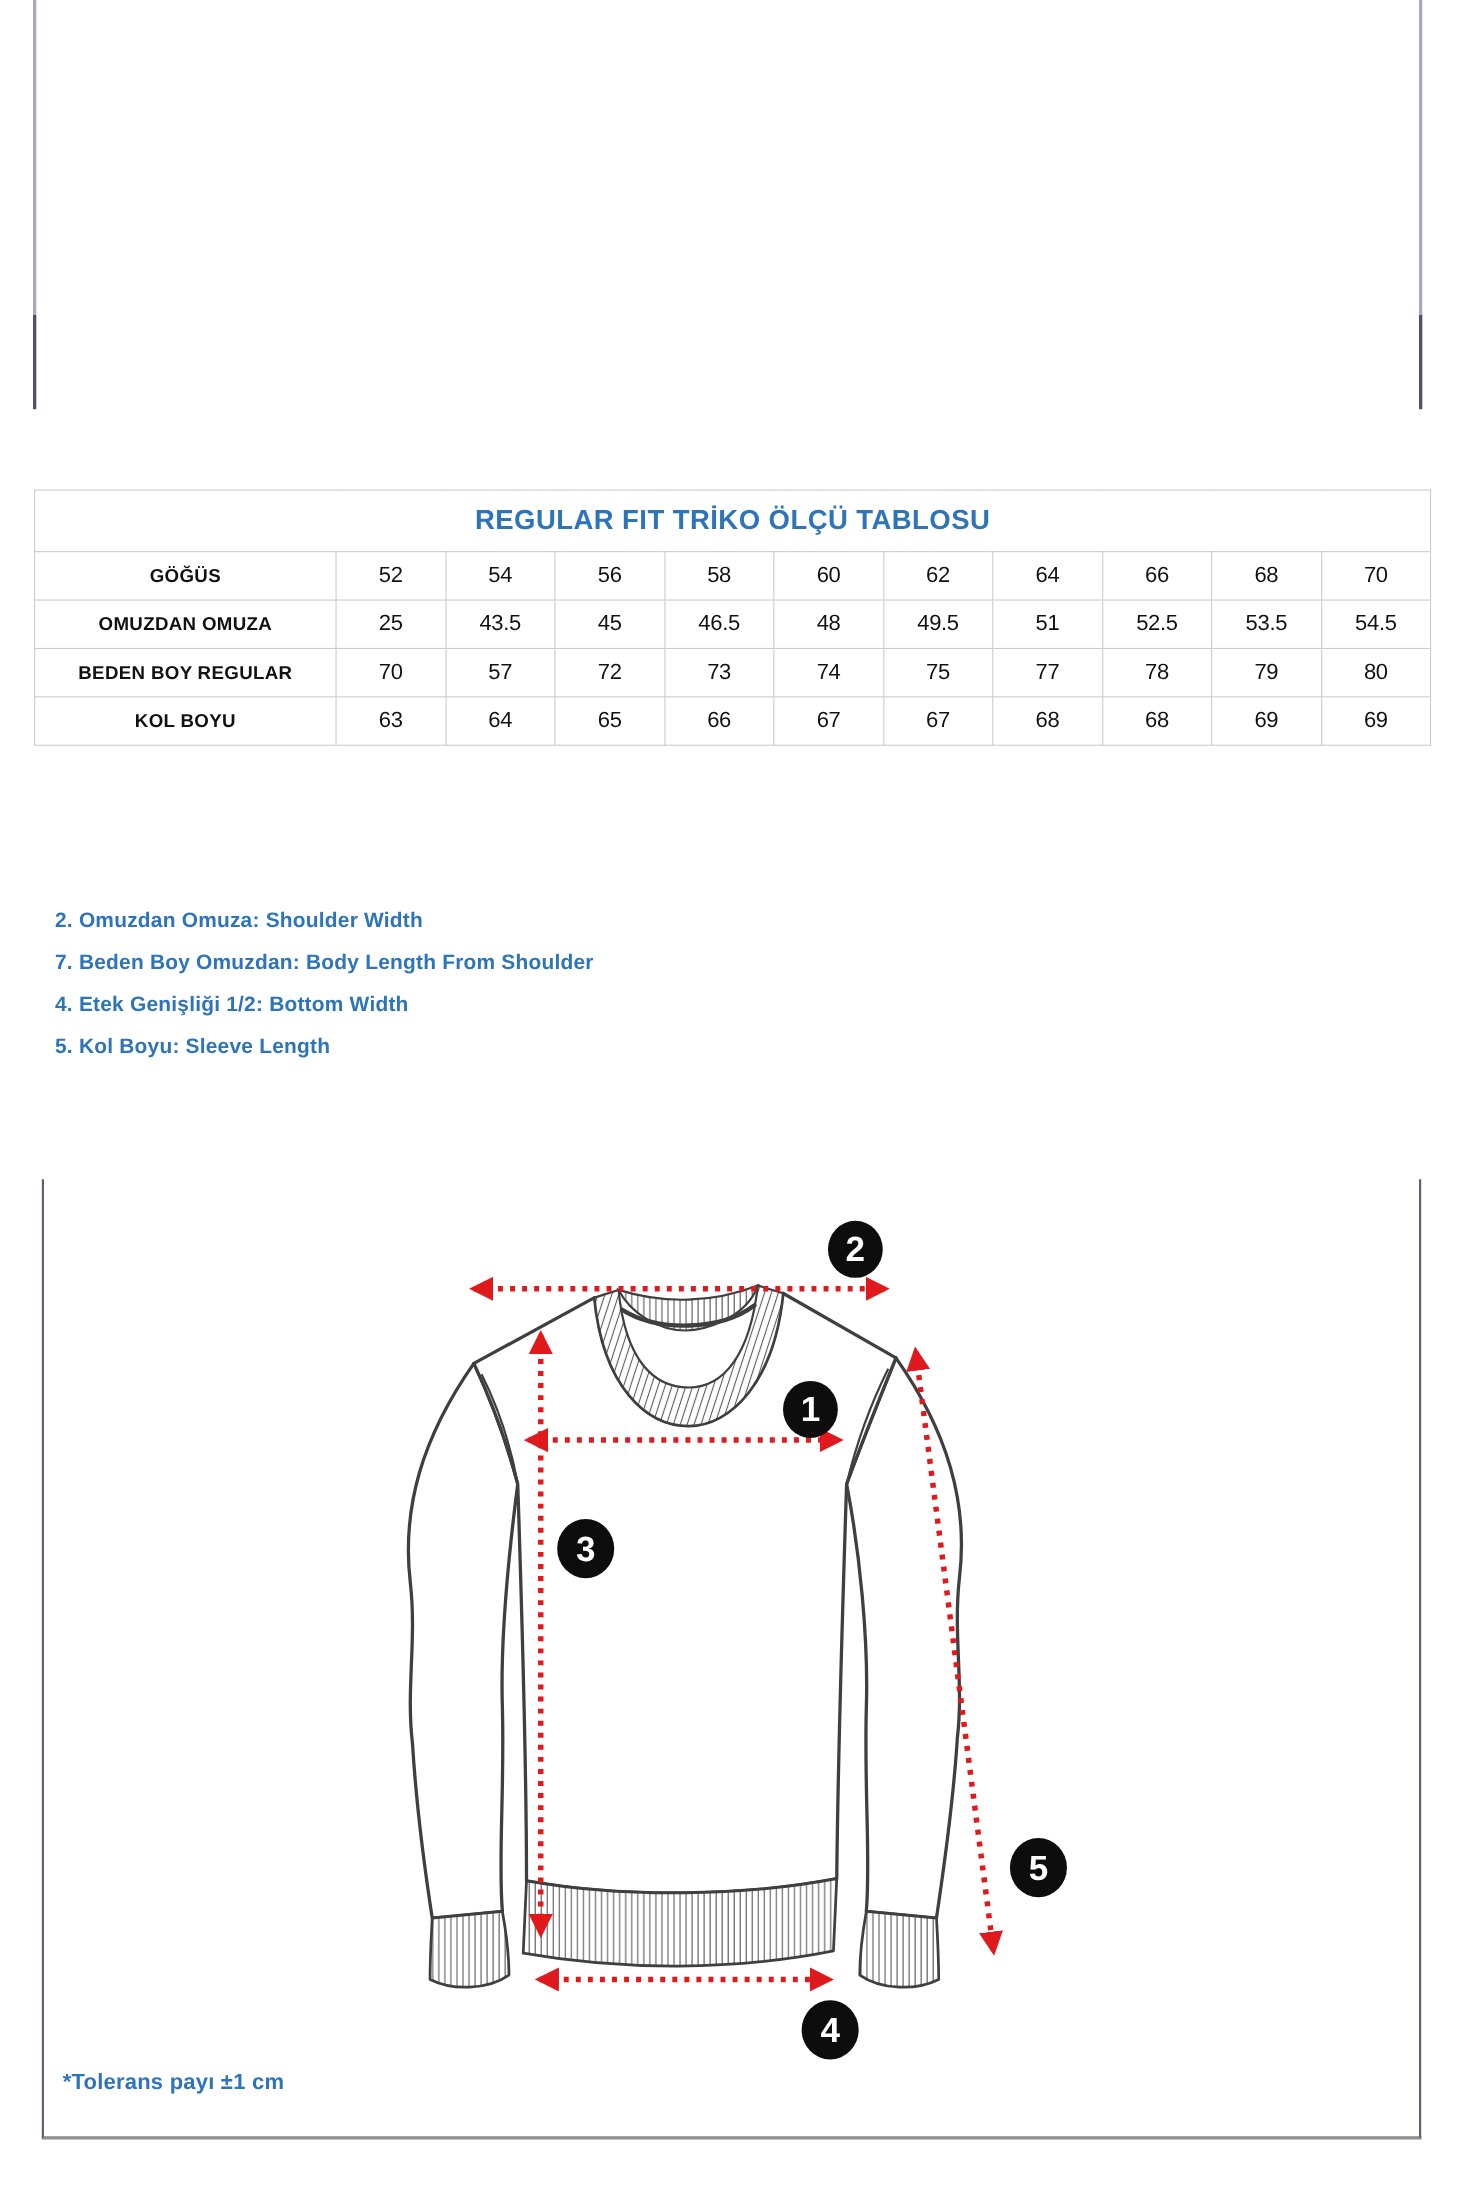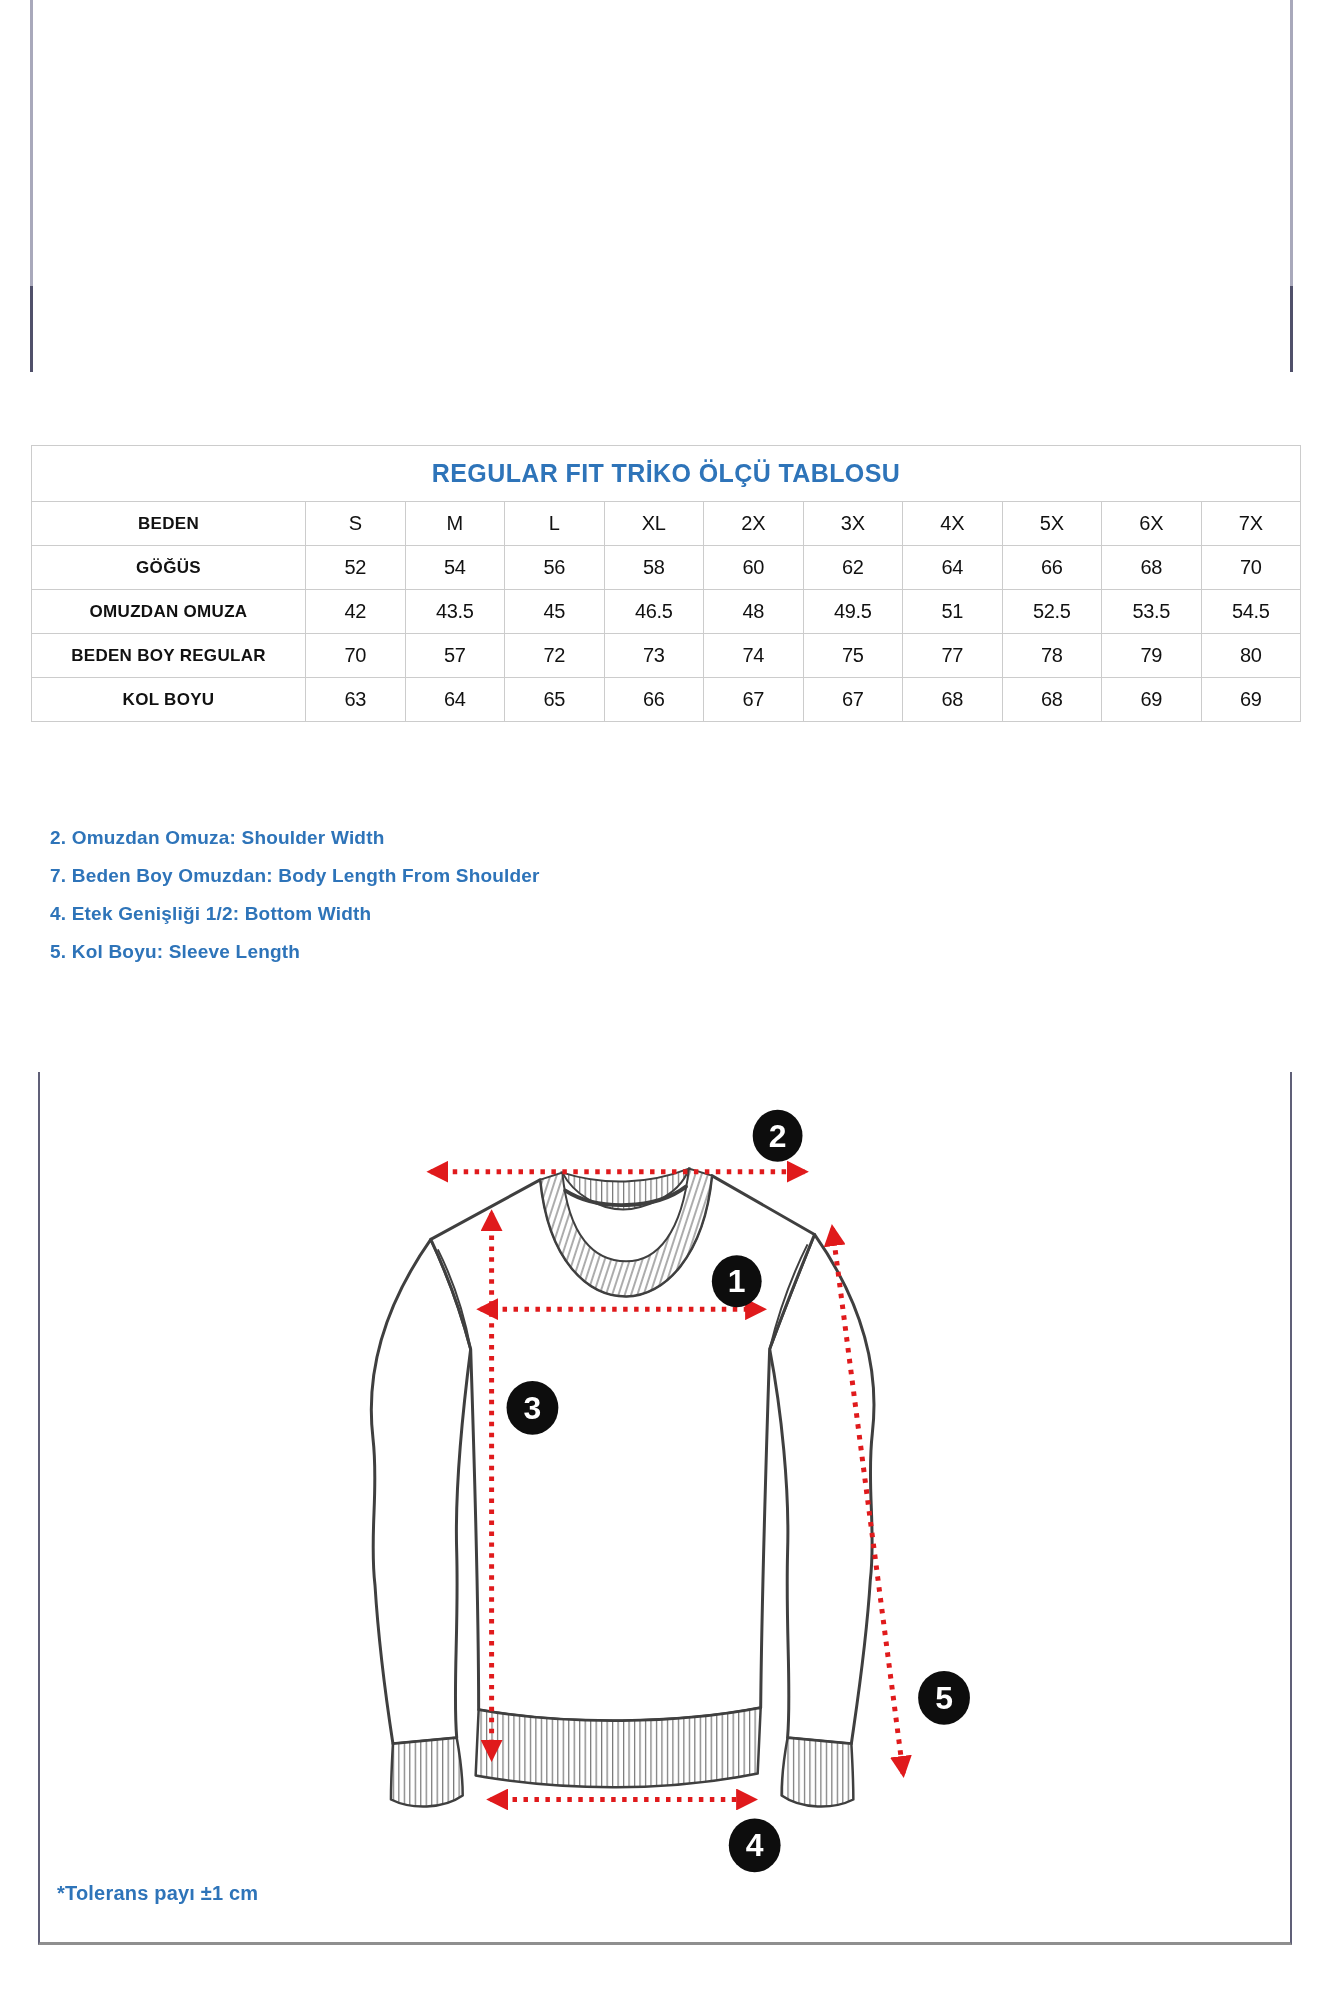--- a/index.html
+++ b/index.html
@@ -55,48 +55,35 @@
         <col class="c-size">
         <col class="c-size">
     </colgroup>
     <tbody>
         <tr>
       <td class="title-cell" colspan="11">
         <span class="table-title">REGULAR FIT TRİKO ÖLÇÜ TABLOSU</span>
       </td>
     </tr>
     <tr class="data-row">
-      <td class="row-label">BEDEN</td>
-      <td class="val">S</td>
-      <td class="val">M</td>
-      <td class="val">L</td>
-      <td class="val">XL</td>
-      <td class="val">2X</td>
-      <td class="val">3X</td>
-      <td class="val">4X</td>
-      <td class="val">5X</td>
-      <td class="val">6X</td>
-      <td class="val">7X</td>
-    </tr>
-    <tr class="data-row">
       <td class="row-label">GÖĞÜS</td>
       <td class="val">52</td>
       <td class="val">54</td>
       <td class="val">56</td>
       <td class="val">58</td>
       <td class="val">60</td>
       <td class="val">62</td>
       <td class="val">64</td>
       <td class="val">66</td>
       <td class="val">68</td>
       <td class="val">70</td>
     </tr>
     <tr class="data-row">
       <td class="row-label">OMUZDAN OMUZA</td>
-      <td class="val">42</td>
+      <td class="val">25</td>
       <td class="val">43.5</td>
       <td class="val">45</td>
       <td class="val">46.5</td>
       <td class="val">48</td>
       <td class="val">49.5</td>
       <td class="val">51</td>
       <td class="val">52.5</td>
       <td class="val">53.5</td>
       <td class="val">54.5</td>
     </tr>

